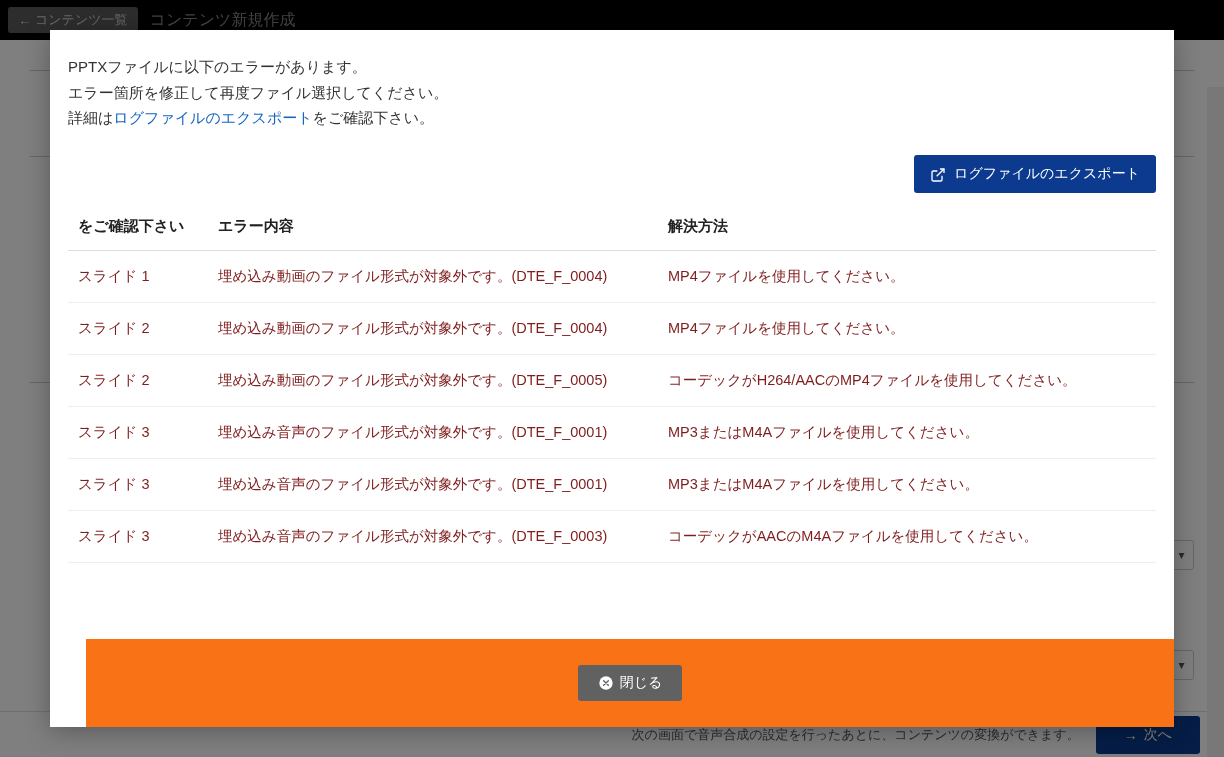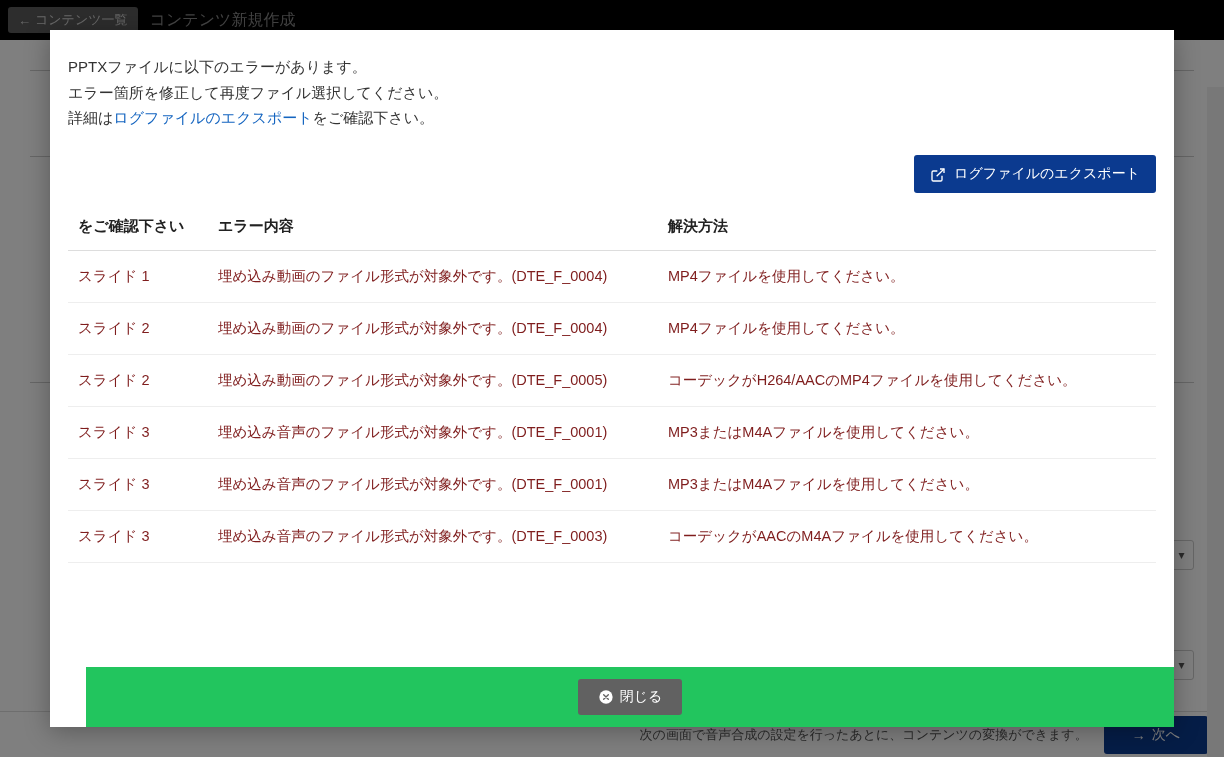--- a/index.html
+++ b/index.html
@@ -74,21 +74,21 @@
     .bg-footer {
       position: absolute;
       bottom: 0;
       left: 0;
       right: 0;
       height: 46px;
       border-top: 1px solid #ddd;
       display: flex;
       align-items: center;
       justify-content: flex-end;
-      padding: 0 16px;
+      padding: 0 24px;
       gap: 16px;
     }
     .bg-footer-text {
       color: #555;
       font-size: 13px;
     }
     .bg-next-btn {
       background: #0b3a8f;
       color: #fff;
       border: none;
@@ -158,22 +158,22 @@
     }
     .error-table td {
       font-size: 14.5px;
       color: #7f1d1d;
       padding: 16px 10px;
       border-bottom: 1px solid #eee;
     }
     .col-slide { width: 140px; }
     .col-error { width: 450px; }
     .modal-footer {
-      background: #22c55e;
-      padding: 12px;
+      background: #f97316;
+      padding: 26px;
       display: flex;
       justify-content: center;
       margin-left: 36px;
     }
     .close-btn {
       background: #616161;
       color: #fff;
       border: none;
       padding: 9px 20px;
       border-radius: 3px;

